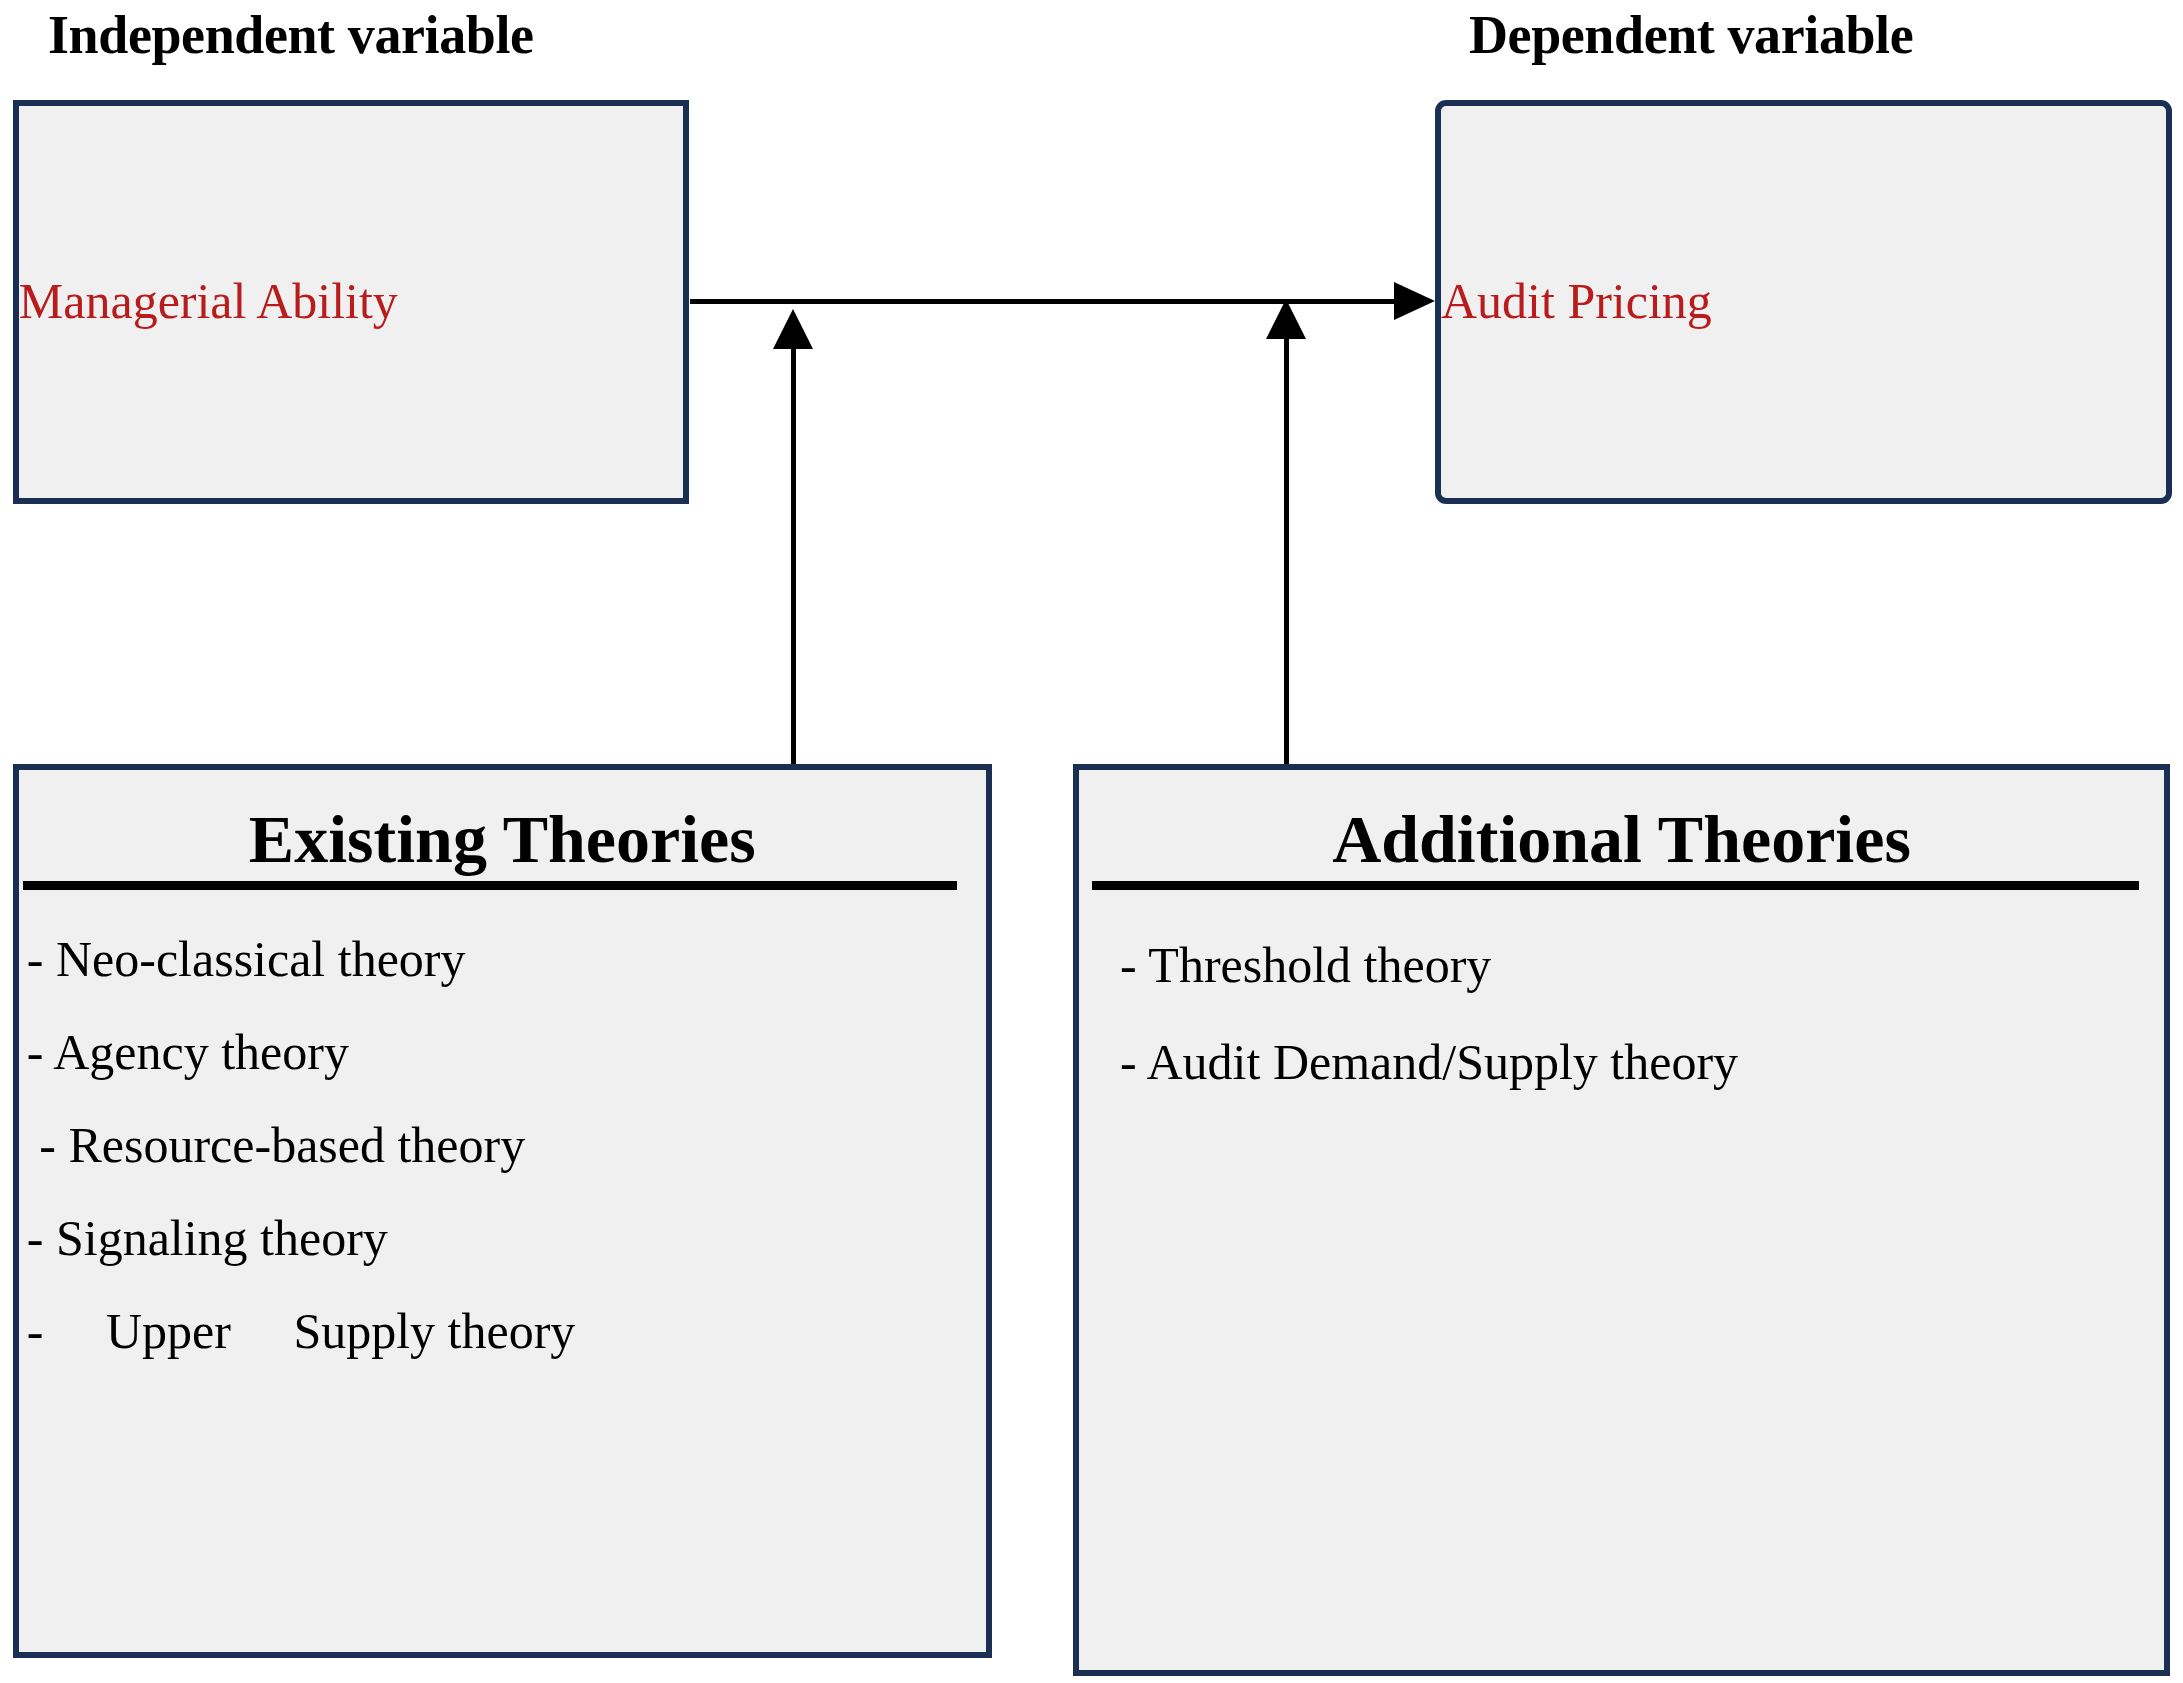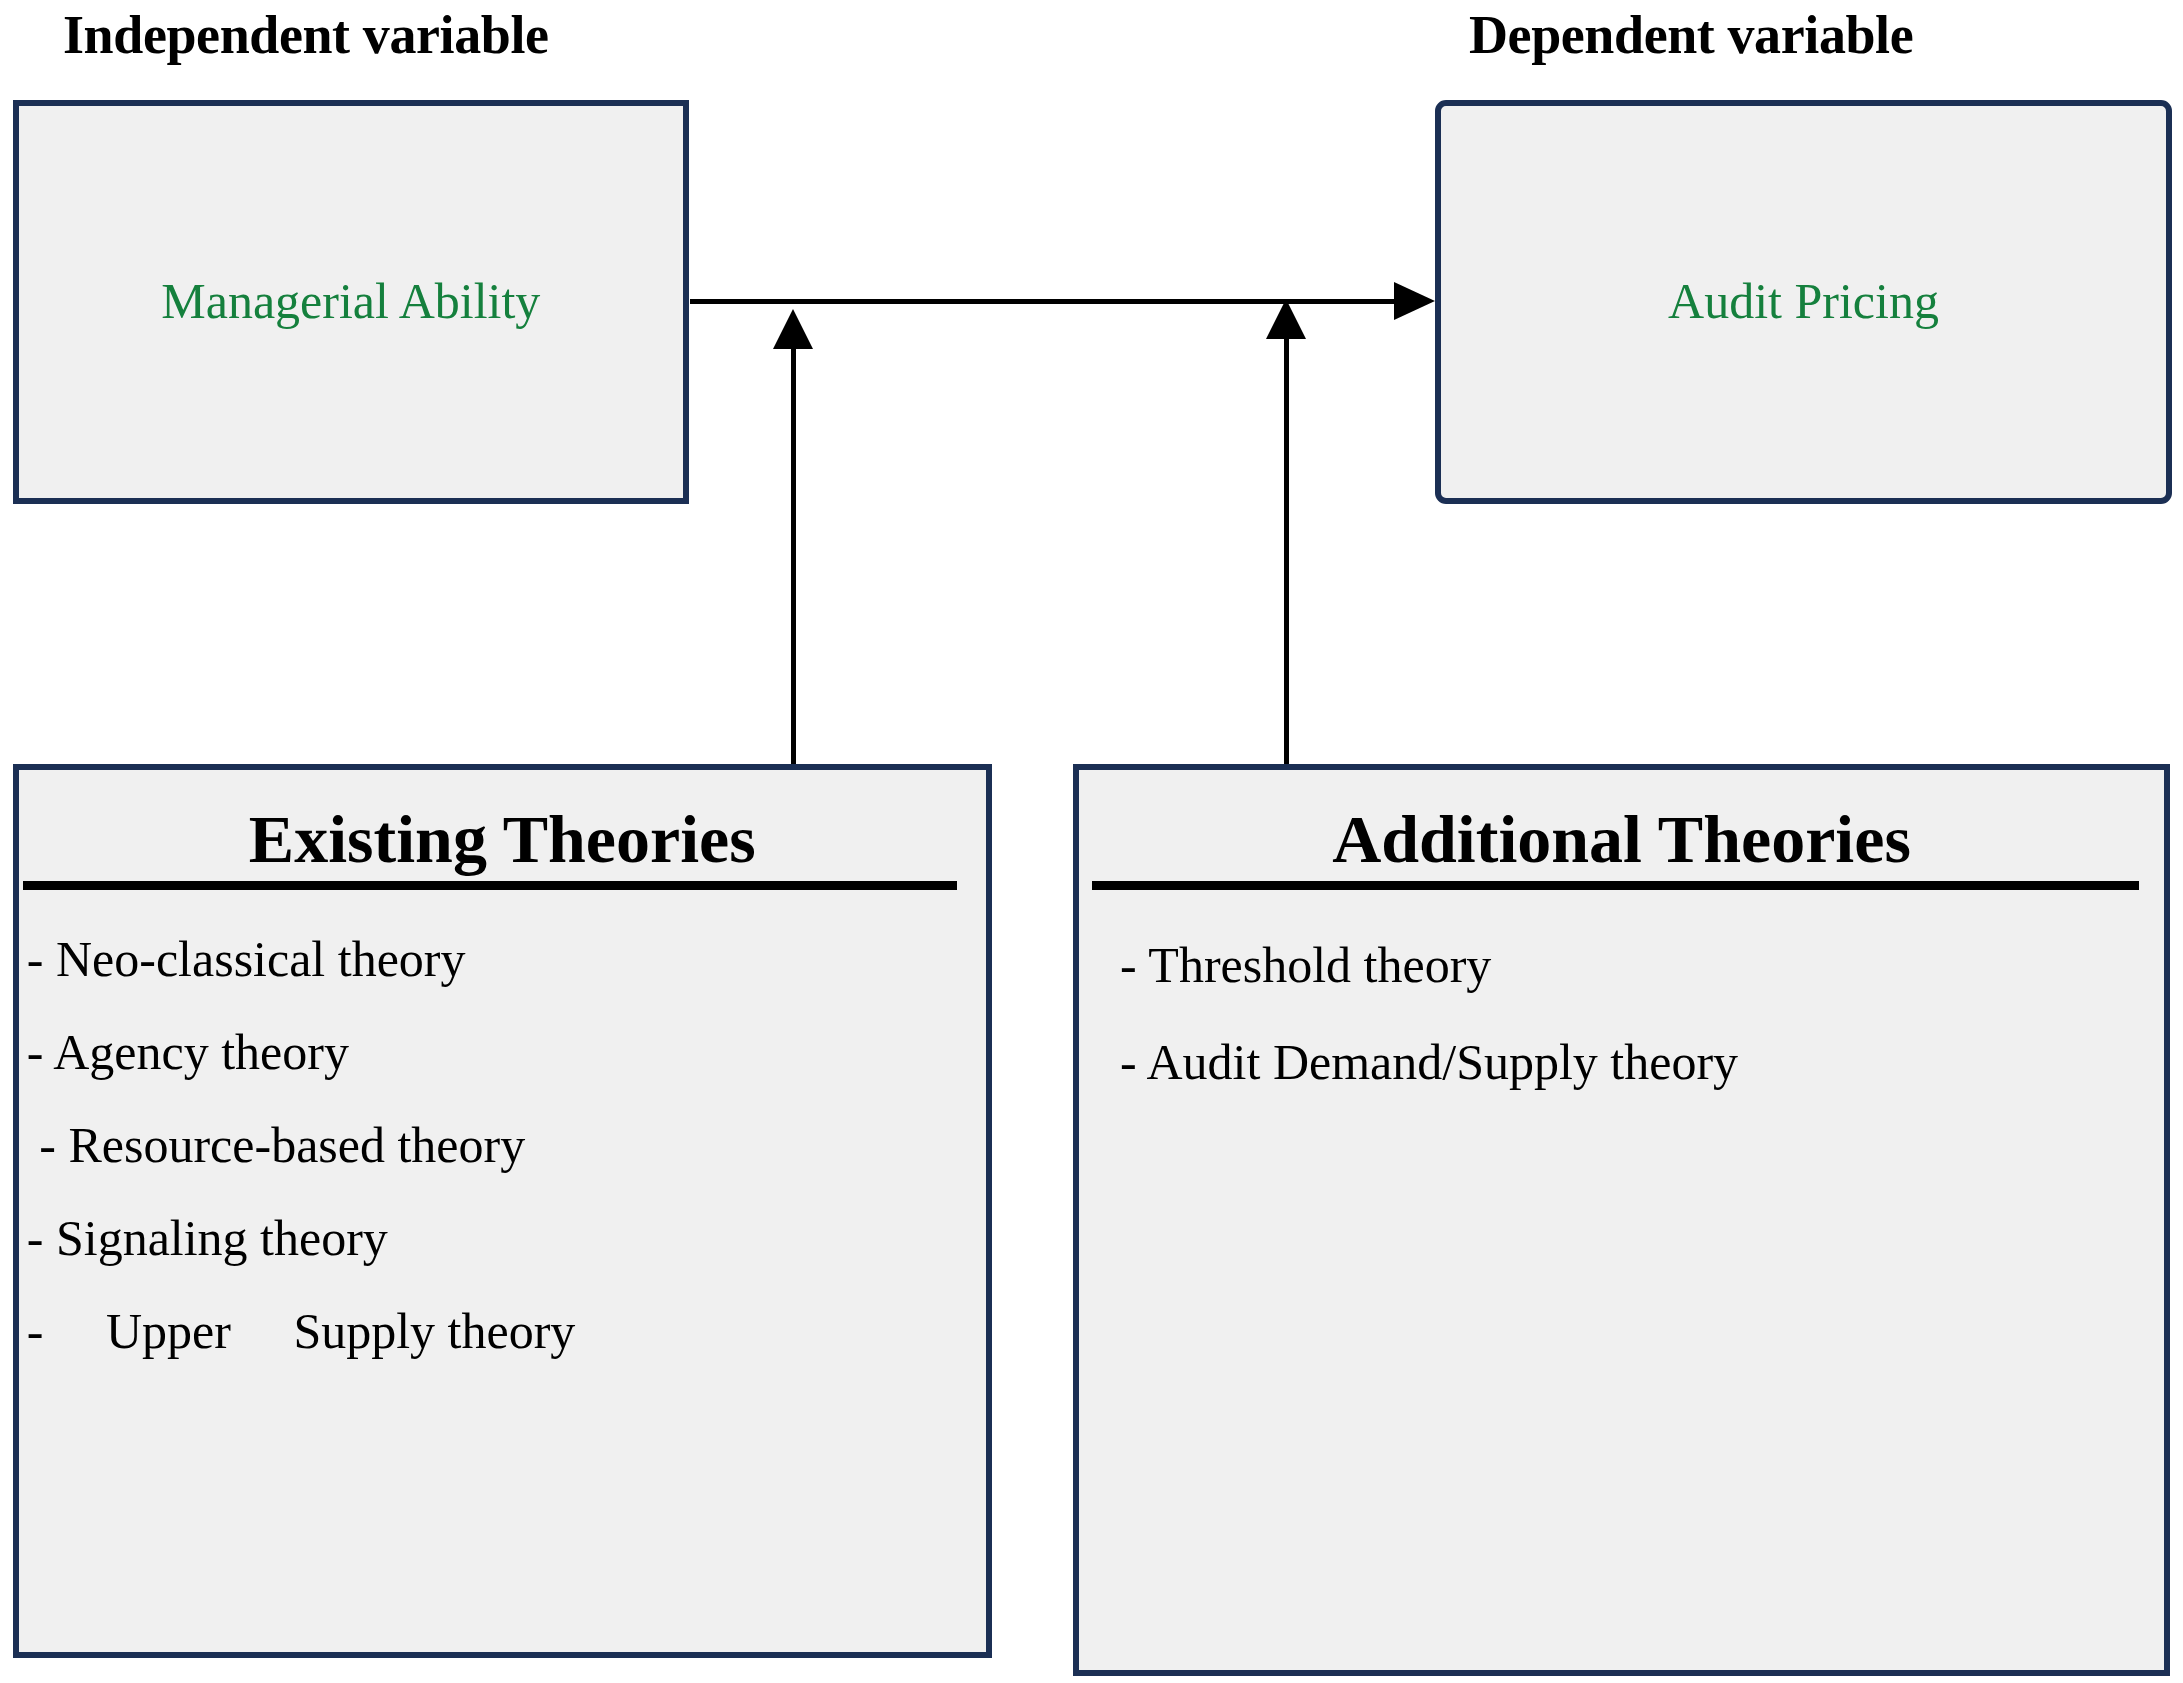--- a/index.html
+++ b/index.html
@@ -22,21 +22,21 @@
   .caption {
     position: absolute;
     font-family: "Liberation Serif", "DejaVu Serif", serif;
     font-weight: bold;
     font-size: 54px;
     line-height: 1;
     color: #000000;
     white-space: nowrap;
     letter-spacing: -0.4px;
   }
-  #caption-independent { left: 63px;  top: 7.5px; }
+  #caption-independent { left: 48px;  top: 7.5px; }
   #caption-dependent   { left: 1469px; top: 7.5px; }
 
   
   .box {
     position: absolute;
     background: #f0f0f0;
     border: 6.8px solid #1b2f54;
     box-sizing: border-box;
   }
 
@@ -53,24 +53,24 @@
     width: 737px;
     height: 404px;
     border-radius: 11px;
   }
   .box-center-label {
     position: absolute;
     left: 0;
     right: 0;
     top: 50%;
     transform: translateY(-50%);
-    text-align: center;
+    text-align: left;
     font-size: 50px;
     line-height: 1.15;
-    color: #15803d;
+    color: #b91c1c;
     font-family: "Liberation Serif", "DejaVu Serif", serif;
   }
 
   
   #box-existing-theories {
     left: 12.8px;
     top: 764px;
     width: 979px;
     height: 894px;
   }

